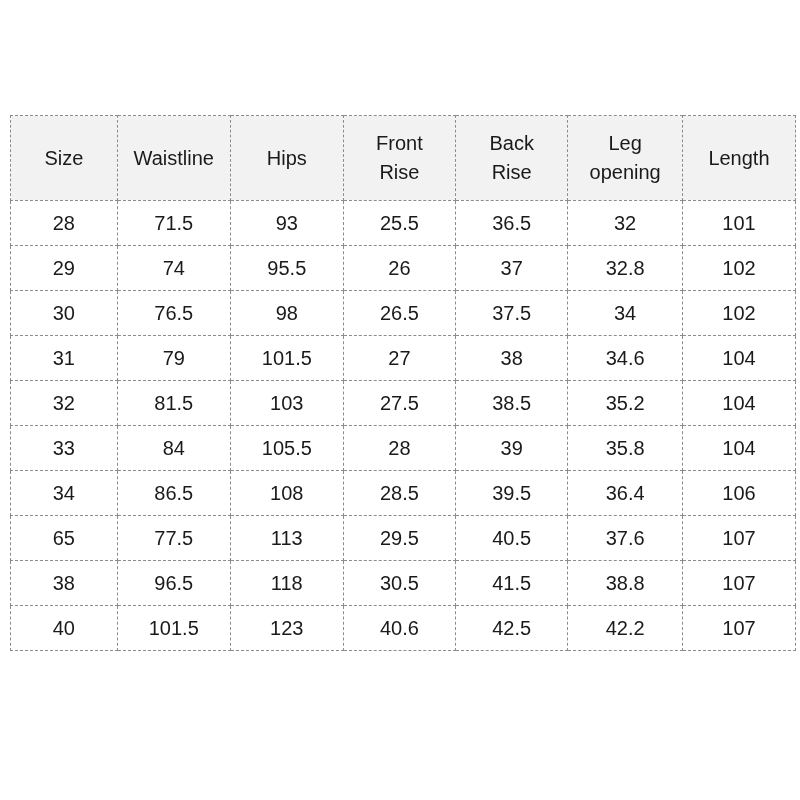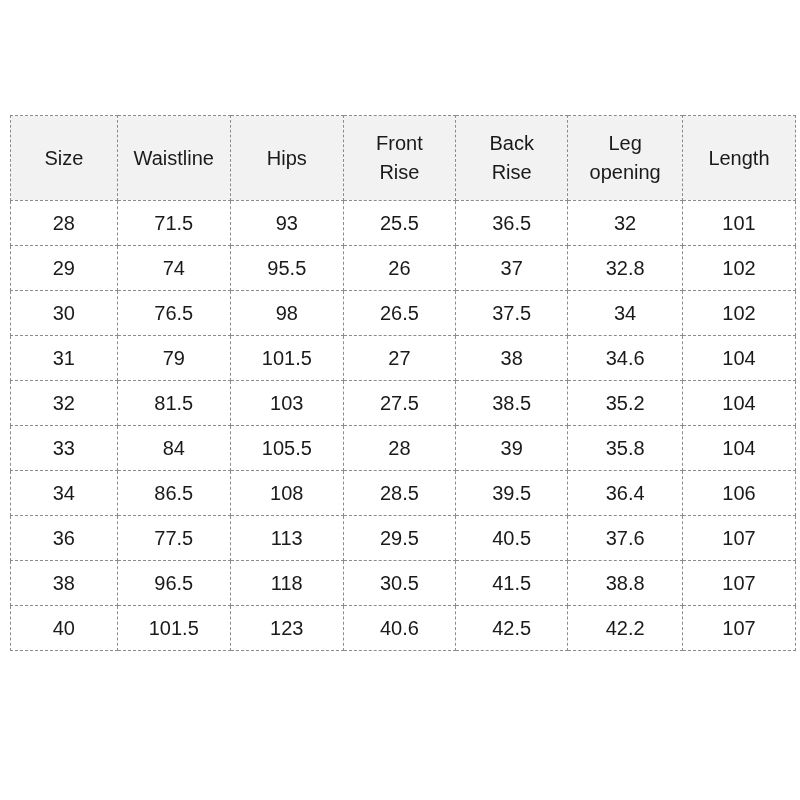--- a/index.html
+++ b/index.html
@@ -136,21 +136,21 @@
       <tr>
         <td>34</td>
         <td>86.5</td>
         <td>108</td>
         <td>28.5</td>
         <td>39.5</td>
         <td>36.4</td>
         <td>106</td>
       </tr>
       <tr>
-        <td>36</td>
+        <td>65</td>
         <td>77.5</td>
         <td>113</td>
         <td>29.5</td>
         <td>40.5</td>
         <td>37.6</td>
         <td>107</td>
       </tr>
       <tr>
         <td>38</td>
         <td>96.5</td>

